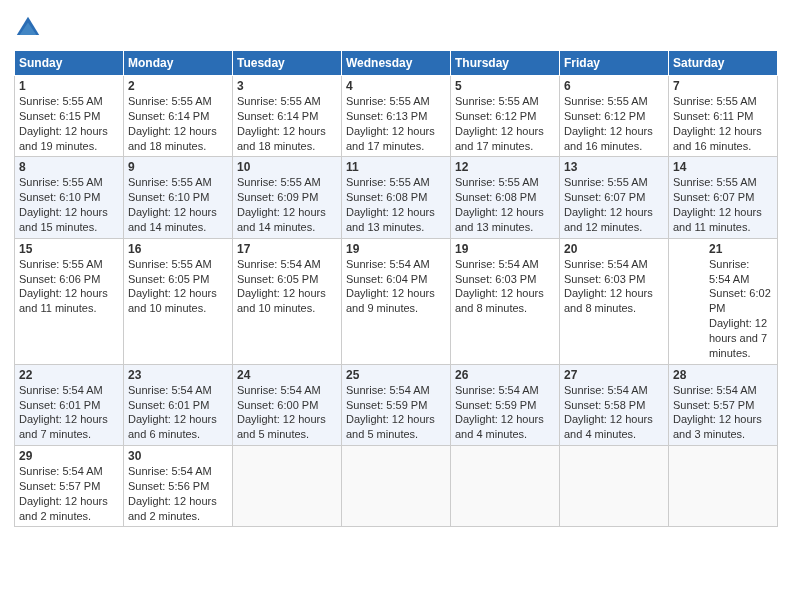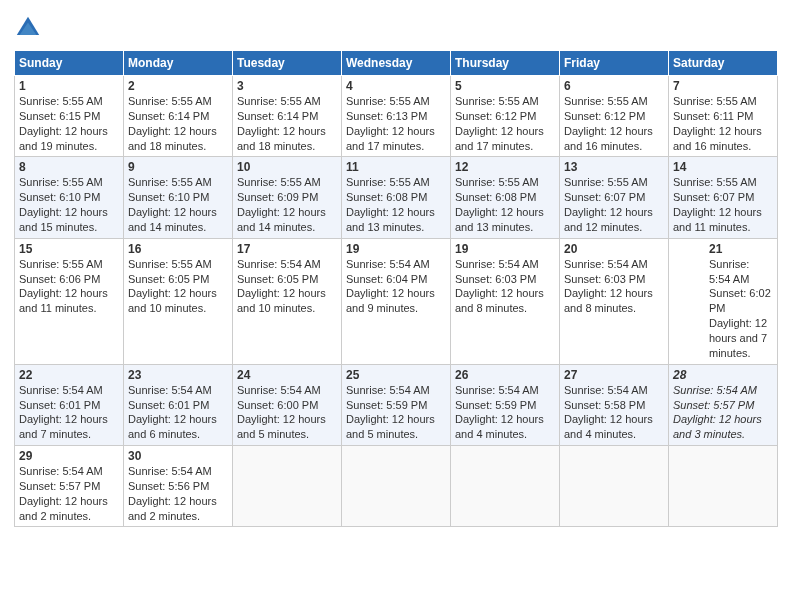--- a/index.html
+++ b/index.html
@@ -244,21 +244,21 @@
             <div class="cell-content">Sunrise: 5:54 AM<br>Sunset: 5:59 PM<br>Daylight: 12 hours and 5 minutes.</div>
           </td>
           <td style="background: rgb(240, 244, 251);">
             <span class="day-num">26</span>
             <div class="cell-content">Sunrise: 5:54 AM<br>Sunset: 5:59 PM<br>Daylight: 12 hours and 4 minutes.</div>
           </td>
           <td style="background: rgb(240, 244, 251);">
             <span class="day-num">27</span>
             <div class="cell-content">Sunrise: 5:54 AM<br>Sunset: 5:58 PM<br>Daylight: 12 hours and 4 minutes.</div>
           </td>
-          <td style="background: rgb(240, 244, 251); font-style: italic;">
+          <td style="background: rgb(240, 244, 251);">
             <span class="day-num">28</span>
             <div class="cell-content">Sunrise: 5:54 AM<br>Sunset: 5:57 PM<br>Daylight: 12 hours and 3 minutes.</div>
           </td>
         </tr>
         <tr>
           <td style="background: rgb(255, 255, 255);">
             <span class="day-num">29</span>
             <div class="cell-content">Sunrise: 5:54 AM<br>Sunset: 5:57 PM<br>Daylight: 12 hours and 2 minutes.</div>
           </td>
           <td style="background: rgb(255, 255, 255);">

